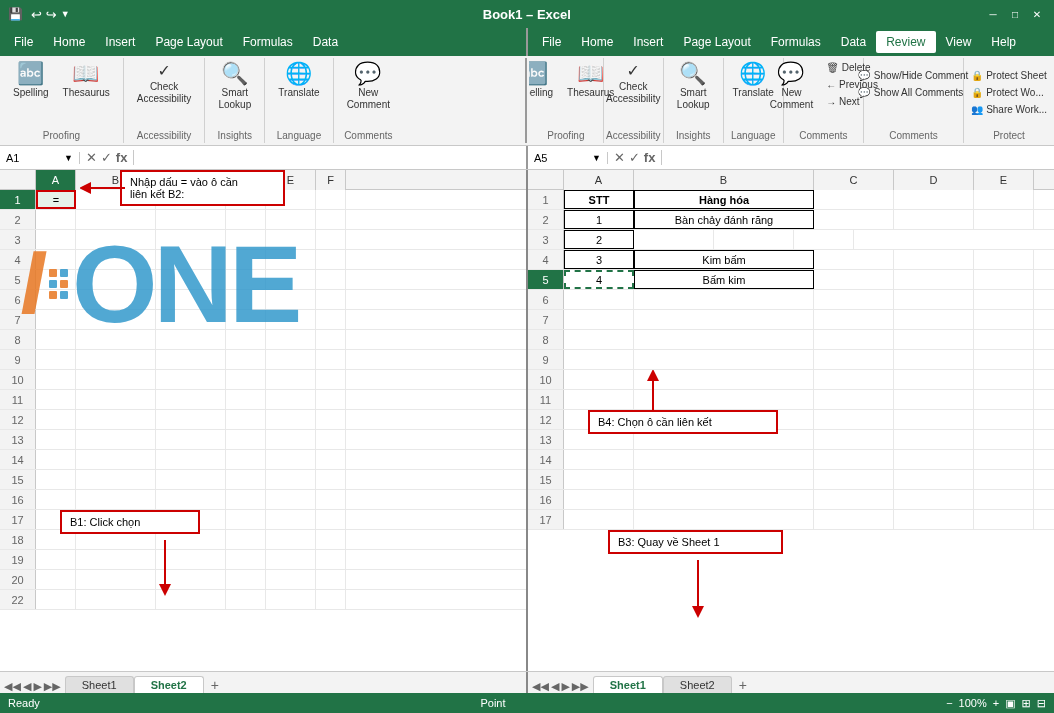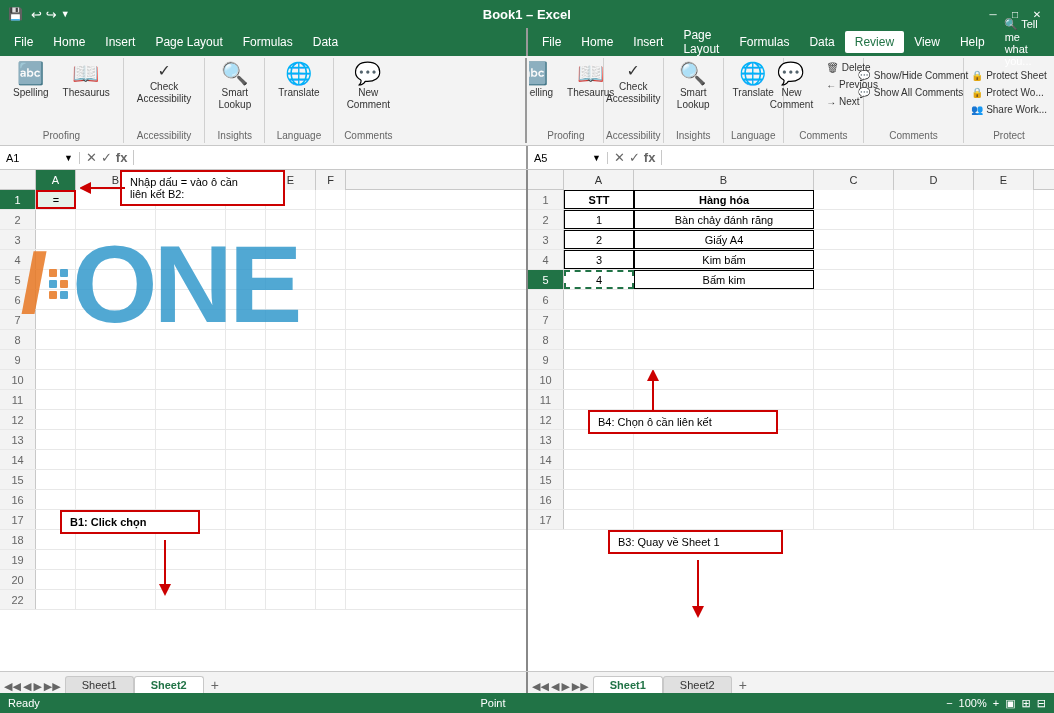--- a/index.html
+++ b/index.html
@@ -319,21 +319,20 @@
   <div id="menu-bar-right" style="background:#217346; display:flex; align-items:center; height:28px; flex:1; padding:0 4px;">
     <div class="menu-item">File</div>
     <div class="menu-item">Home</div>
     <div class="menu-item">Insert</div>
     <div class="menu-item">Page Layout</div>
     <div class="menu-item">Formulas</div>
     <div class="menu-item">Data</div>
     <div class="menu-item active">Review</div>
     <div class="menu-item">View</div>
     <div class="menu-item">Help</div>
-    <div class="menu-item" style="font-size:11px;">🔍 <span>Tell me what you...</span></div>
   </div>
 </div>
 
 <div id="ribbon" style="background:#f3f3f3; border-bottom:1px solid #c8c8c8; height:90px; display:flex; align-items:stretch; padding:2px 0; overflow:hidden;">
 
   <div style="display:flex; align-items:stretch; flex:1; border-right:2px solid #999; overflow:hidden;">
 
     <div class="ribbon-group">
       <div class="ribbon-buttons">
         <div class="ribbon-btn">
@@ -723,21 +722,21 @@
             <div class="dot dot-o"></div>
           </div>
         <div class="dot-row">
             <div class="dot dot-o"></div>
             <div class="dot dot-b"></div>
           </div>
       </div>
       <span class="wm-one">ONE</span>
     </div>
 
-    <div class="annotation-box" style="left:60px; top:340px; width:140px;font-weight:bold;">
+    <div class="annotation-box" style="left:60px; top:340px; width:140px;">
       <span>B1: Click chọn</span>
     </div>
 
     <svg style="position:absolute; left:150px; top:370px; z-index:21; pointer-events:none;" width="30" height="60">
       <defs>
           <marker id="arrowhead1" markerWidth="6" markerHeight="6" refX="3" refY="3" orient="auto">
             <polygon points="0 0, 6 3, 0 6" fill="#cc0000"></polygon>
           </marker>
         </defs>
       <line x1="15" y1="0" x2="15" y2="50" stroke="#cc0000" stroke-width="2" marker-end="url(#arrowhead1)"></line>
@@ -785,21 +784,20 @@
         <div class="cell cell-center" style="width:70px; border:1px solid #000;">1</div>
         <div class="cell cell-center" style="width:180px; border:1px solid #000;">Bàn chảy đánh răng</div>
         <div class="cell" style="width:80px;"></div>
         <div class="cell" style="width:80px;"></div>
         <div class="cell" style="width:60px;"></div>
       </div>
 
       <div class="grid-row">
         <div class="row-num">3</div>
         <div class="cell cell-center" style="width:70px; border:1px solid #000;">2</div>
-        <div class="cell cell-center" style="width:180px; border:1px solid #000;">Giấy A4</div>
         <div class="cell" style="width:80px;"></div>
         <div class="cell" style="width:80px;"></div>
         <div class="cell" style="width:60px;"></div>
       </div>
 
       <div class="grid-row">
         <div class="row-num">4</div>
         <div class="cell cell-center" style="width:70px; border:1px solid #000;">3</div>
         <div class="cell cell-center" style="width:180px; border:1px solid #000;">Kim bấm</div>
         <div class="cell" style="width:80px;"></div>

